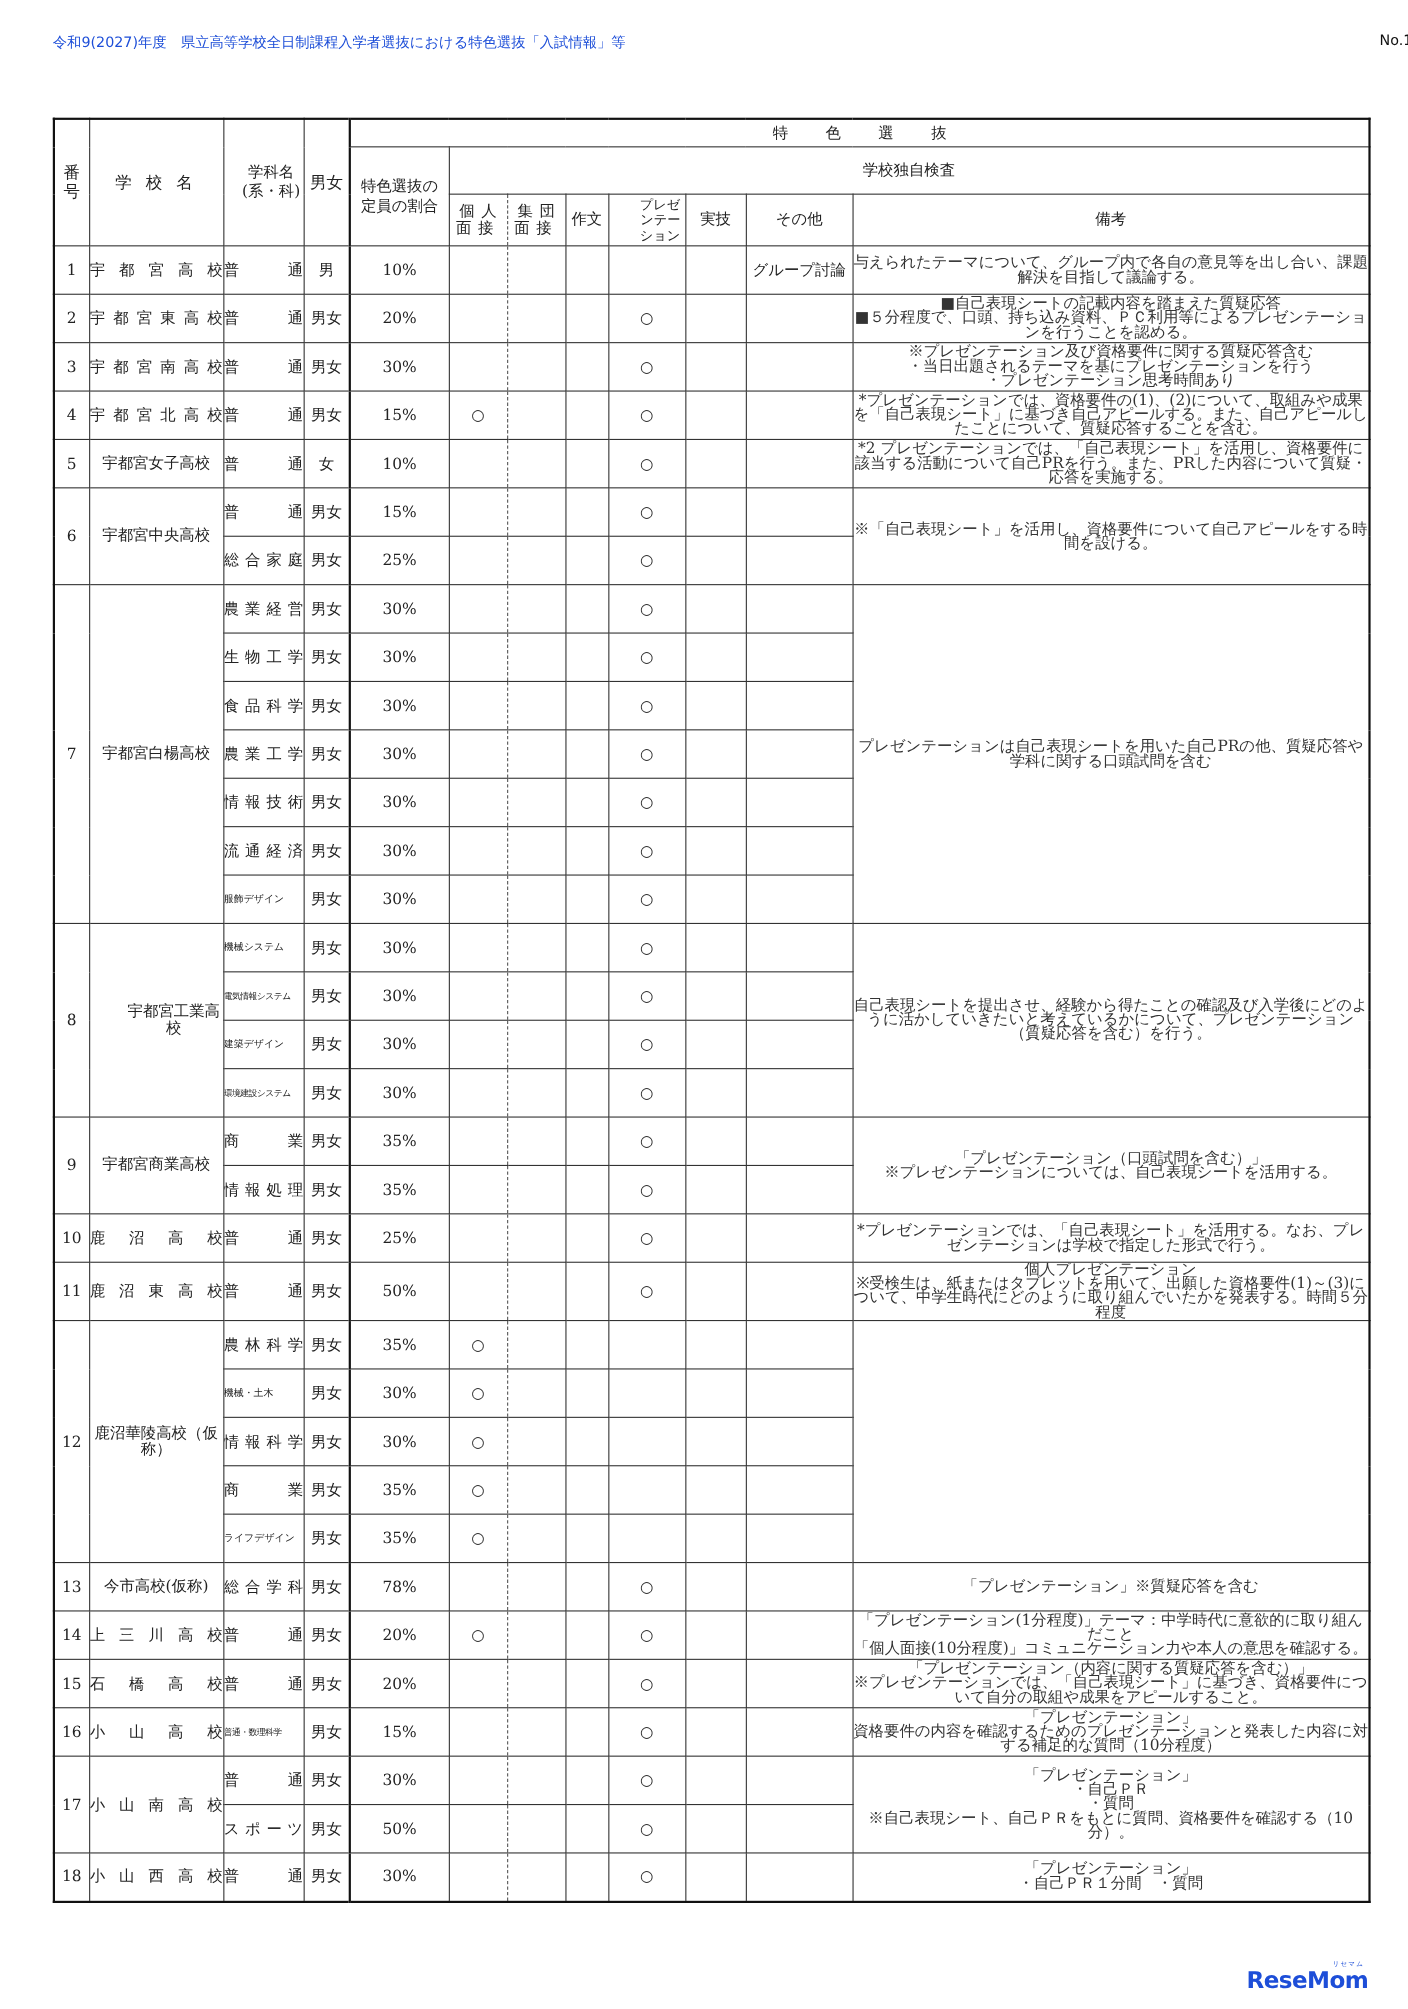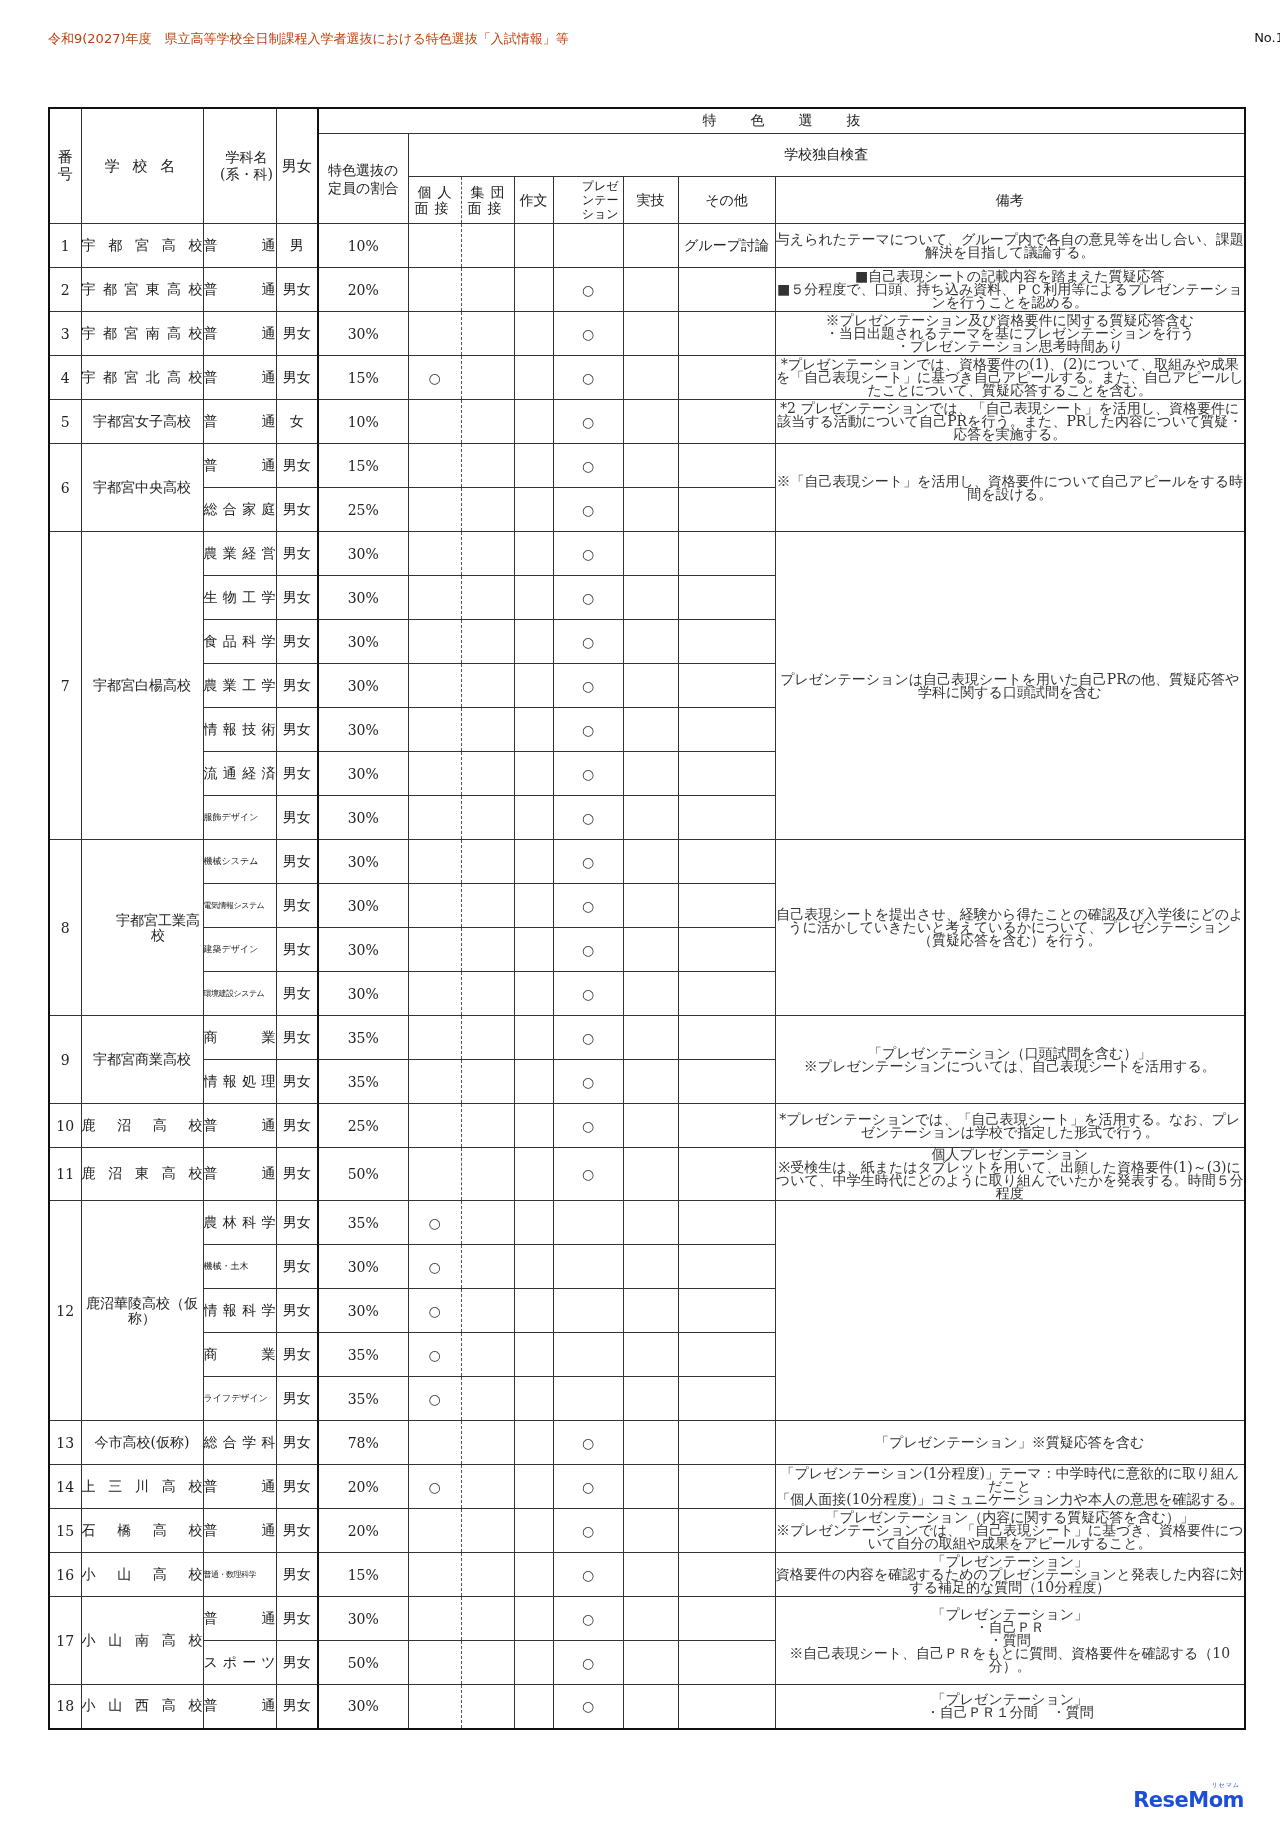--- a/index.html
+++ b/index.html
@@ -1,17 +1,17 @@
 <!DOCTYPE html>
 <html><head>
 <meta charset="utf-8">
 <style>
   html, body { margin:0; padding:0; background:#fff; }
   body { width:1280px; height:1826px; position:relative; font-family:"DejaVu Serif","Liberation Serif",serif; color:#222; overflow:hidden; }
-  .doc-title { position:absolute; left:48px; top:30px; font-family:"DejaVu Sans","Liberation Sans",sans-serif; font-size:13px; color:#c2410c; letter-spacing:0; }
+  .doc-title { position:absolute; left:48px; top:30px; font-family:"DejaVu Sans","Liberation Sans",sans-serif; font-size:13px; color:#1d4ed8; letter-spacing:0; }
   .page-no { position:absolute; right:-4px; top:30px; font-family:"DejaVu Sans","Liberation Sans",sans-serif; font-size:13px; color:#111; }
   table.main { position:absolute; left:48px; top:107px; width:1196px; border-collapse:collapse; table-layout:fixed; border:2.5px solid #111; }
   table.main td, table.main th { border:1px solid #333; padding:0; font-weight:normal; font-size:14px; vertical-align:middle; text-align:center; overflow:hidden; }
   th.h-top { height:24px; font-size:15px; letter-spacing:34px; text-indent:34px; }
   th.h-mid { height:42px; font-size:13px; }
   th.h-low { height:46px; font-size:14px; line-height:16px; }
   .vtxt { line-height:17px; }
   td.num { font-size:13px; vertical-align:top; padding-top:14px; }
   td.num.mid { vertical-align:middle; padding-top:0; }
   td.school { text-align:justify; text-align-last:justify; padding:0 3px; font-size:15px; vertical-align:top; padding-top:12px; }

